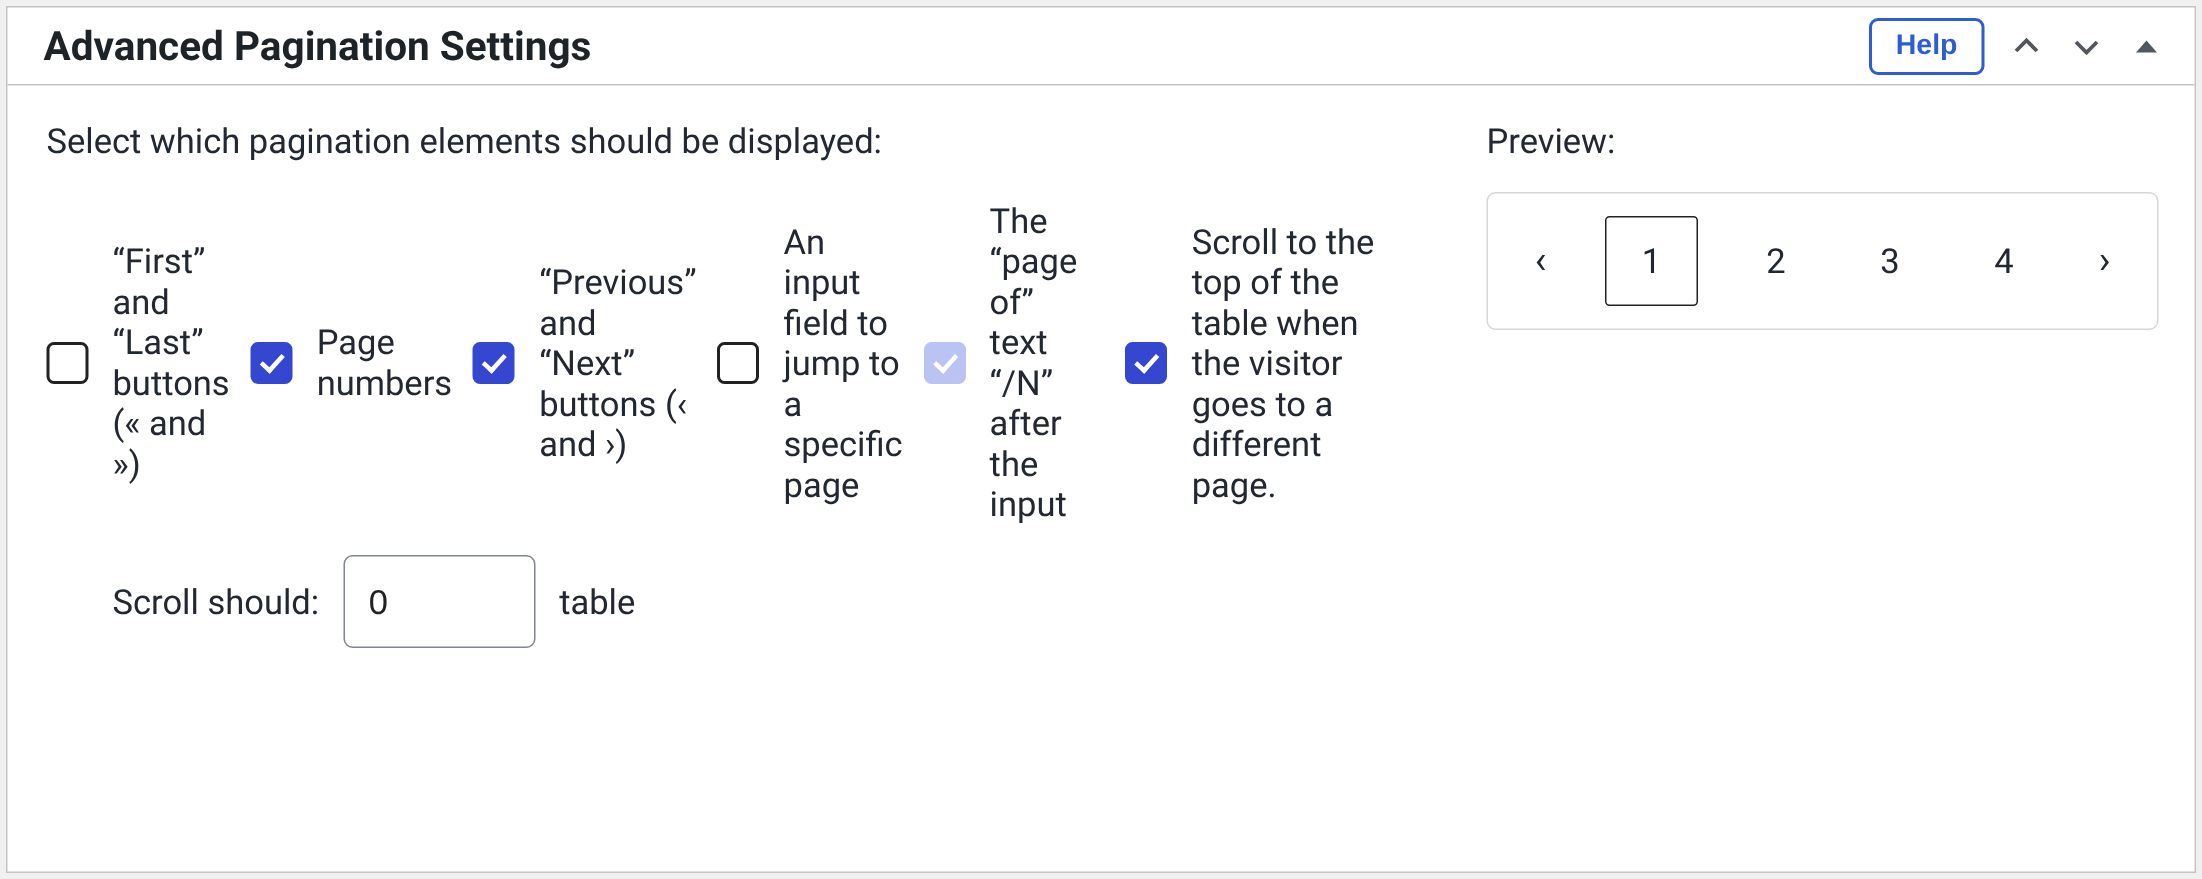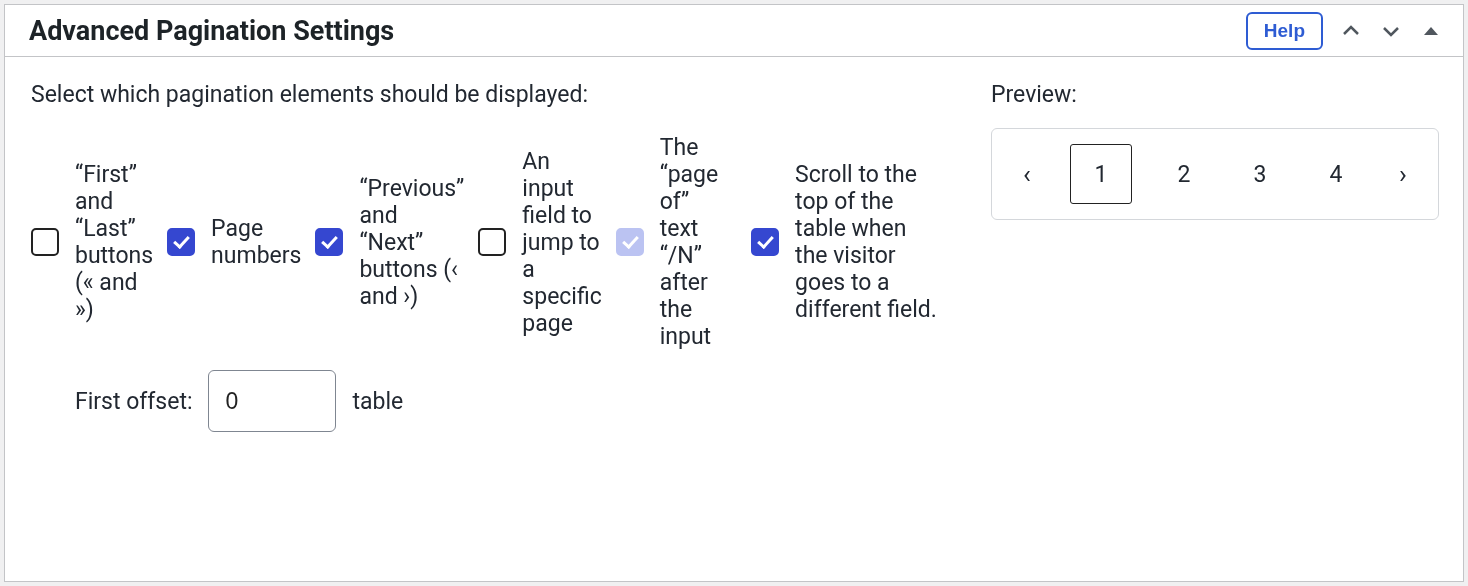--- a/index.html
+++ b/index.html
@@ -208,26 +208,26 @@
         </label>
         <label class="opt-row">
           <span id="cb4" class="cb checked disabled"></span>
           <span class="opt-label">The “page of” text “/N” after the input</span>
         </label>
 
         <div class="gap"></div>
 
         <label class="opt-row">
           <span id="cbscroll" class="cb checked"></span>
-          <span class="opt-label">Scroll to the top of the table when the visitor goes to a different field.</span>
+          <span class="opt-label">Scroll to the top of the table when the visitor goes to a different page.</span>
         </label>
       </div>
 
       <div class="scroll-offset-row">
-        <span class="offset-label">First offset:</span>
+        <span class="offset-label">Scroll should:</span>
         <input class="offset-input" type="text" value="0" style="">
         <span class="offset-unit">table</span>
       </div>
     </div>
 
     <div class="right-col">
       <p class="preview-label">Preview:</p>
       <div class="preview-box">
         <span class="page-arrow">‹</span>
         <span class="page-btn active">1</span>

